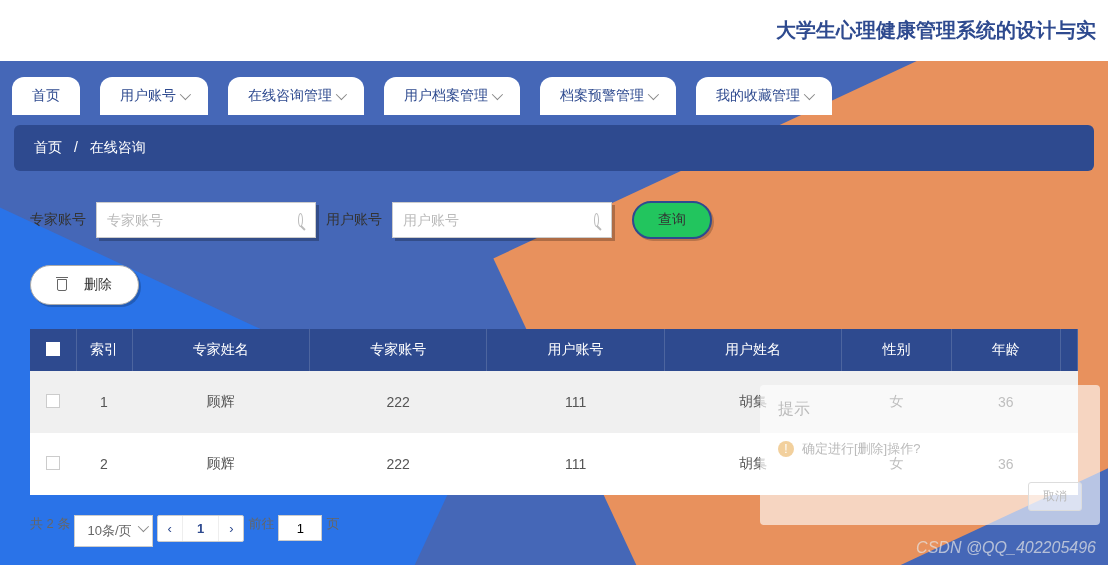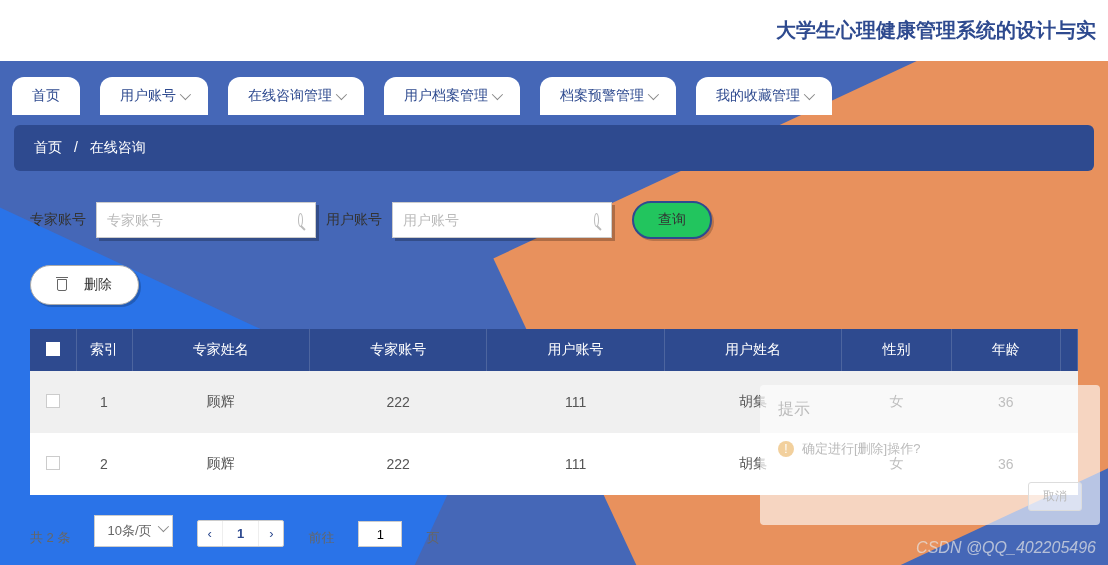--- a/index.html
+++ b/index.html
@@ -165,22 +165,22 @@
       text-align: center;
       font-size: 14px;
       color: #555;
     }
     tbody tr:nth-child(odd) { background: #f0f0f0; }
     tbody tr:nth-child(even) { background: white; }
     .checkbox { width: 14px; height: 14px; background: white; border: 1px solid #ccc; display: inline-block; cursor: pointer;}
     thead .checkbox { border: 1px solid #fff; }
     .pagination {
       display: flex;
-      align-items: flex-end;
-      gap: 24px;
+      align-items: flex-start;
+      gap: 4px;
       padding: 10px 30px;
       font-size: 13px;
       color: #666;
       position: relative;
       z-index: 2;
     }
     .page-size {
       background: white; border: 1px solid #ccc; padding: 6px 20px 6px 12px; font-size: 13px; position: relative; cursor: pointer;
     }
     .page-size .chevron { position: absolute; right: 6px; top: 8px; }

